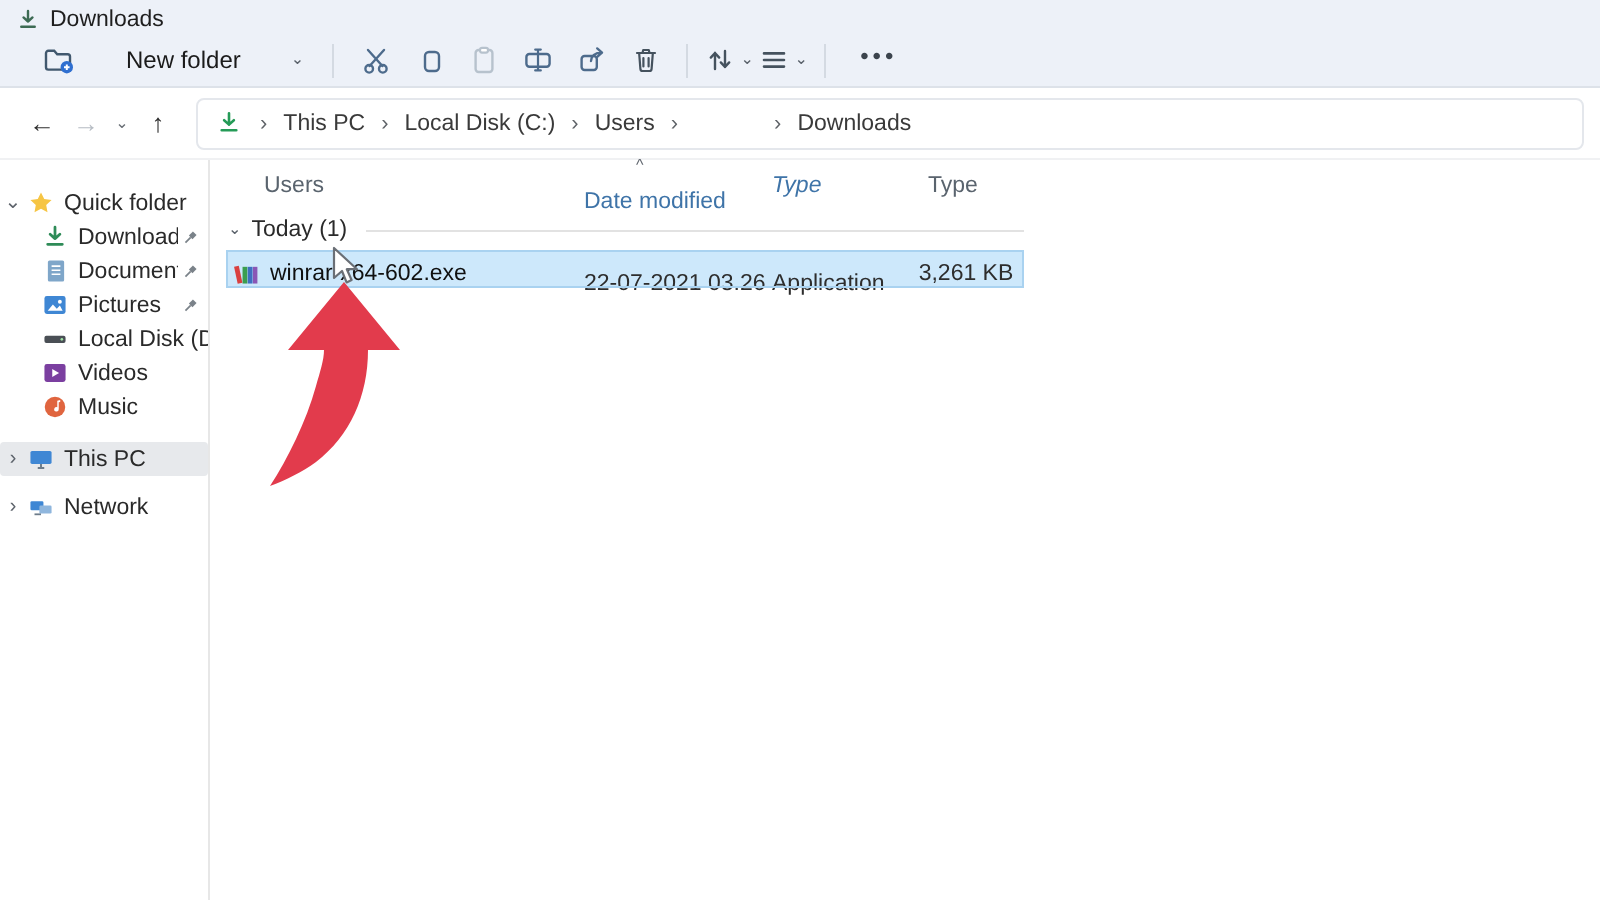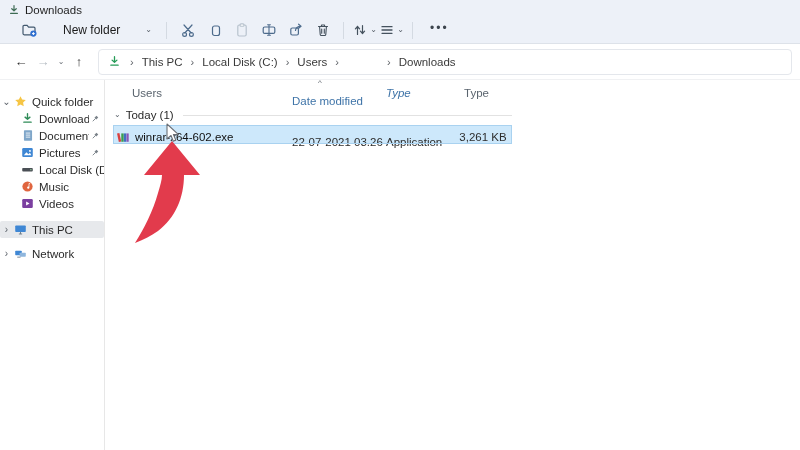--- a/index.html
+++ b/index.html
@@ -254,35 +254,35 @@
             <rect x="1.5" y="6" width="13" height="4.4" rx="1.2" fill="#4a4f55"></rect>
             <circle cx="12.2" cy="8.2" r="0.8" fill="#9fe2a5"></circle>
           </svg>
       </span>
       <span class="side-label">Local Disk (D:)</span>
     </div>
 
     <div class="side-row side-child">
       <span class="sicon">
         <svg width="13" height="13" viewBox="0 0 16 16">
+            <rect x="1.5" y="2.5" width="13" height="11" rx="1.5" fill="#7b3fa0"></rect>
+            <path d="M6.3 5.5l4.2 2.5-4.2 2.5z" fill="#fff"></path>
+          </svg>
+      </span>
+      <span class="side-label">Videos</span>
+    </div>
+
+    <div class="side-row side-child">
+      <span class="sicon">
+        <svg width="13" height="13" viewBox="0 0 16 16">
             <circle cx="8" cy="8" r="6.3" fill="#e0653f"></circle>
             <path d="M10.3 5v4.4a1.4 1.4 0 1 1-.9-1.3V4.2l1.8-.5v1.2z" fill="#fff"></path>
           </svg>
       </span>
       <span class="side-label">Music</span>
-    </div>
-
-    <div class="side-row side-child">
-      <span class="sicon">
-        <svg width="13" height="13" viewBox="0 0 16 16">
-            <rect x="1.5" y="2.5" width="13" height="11" rx="1.5" fill="#7b3fa0"></rect>
-            <path d="M6.3 5.5l4.2 2.5-4.2 2.5z" fill="#fff"></path>
-          </svg>
-      </span>
-      <span class="side-label">Videos</span>
     </div>
 
     <div class="gap-sm"></div>
 
     <div class="side-row selected">
       <span class="tchev">›</span>
       <span class="sicon">
         <svg width="13" height="13" viewBox="0 0 16 16">
             <rect x="1.5" y="3" width="13" height="8" rx="1" fill="#3f87d4"></rect>
             <path d="M6 13.5h4M8 11v2.5" stroke="#6d7c8a" stroke-width="1.2"></path>

